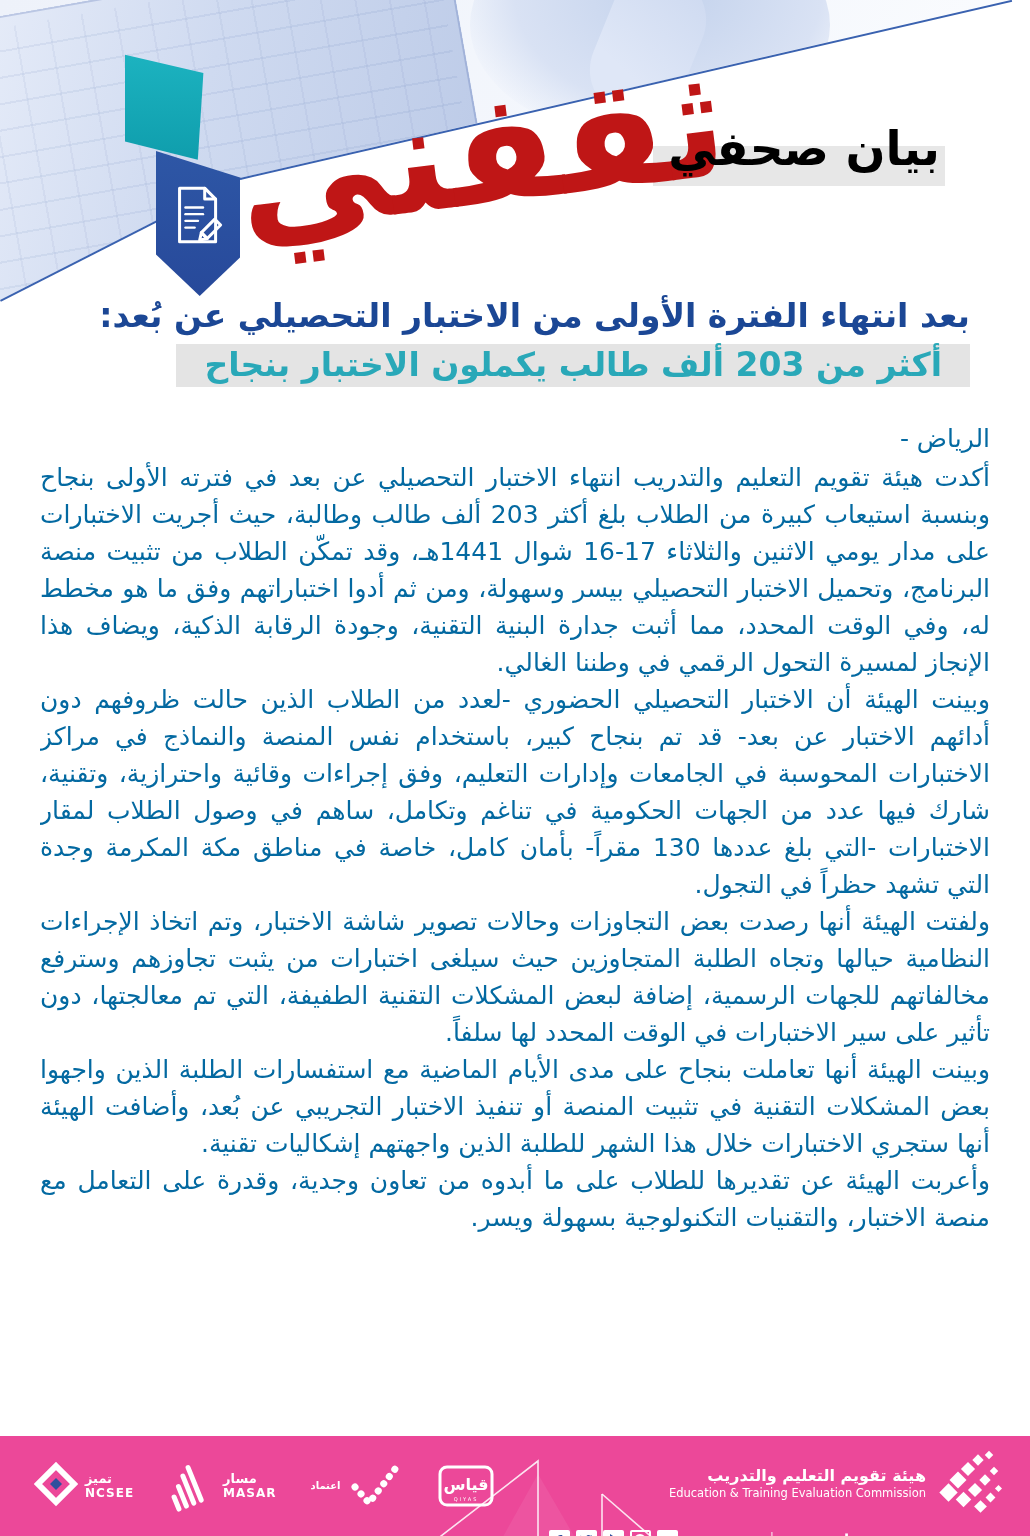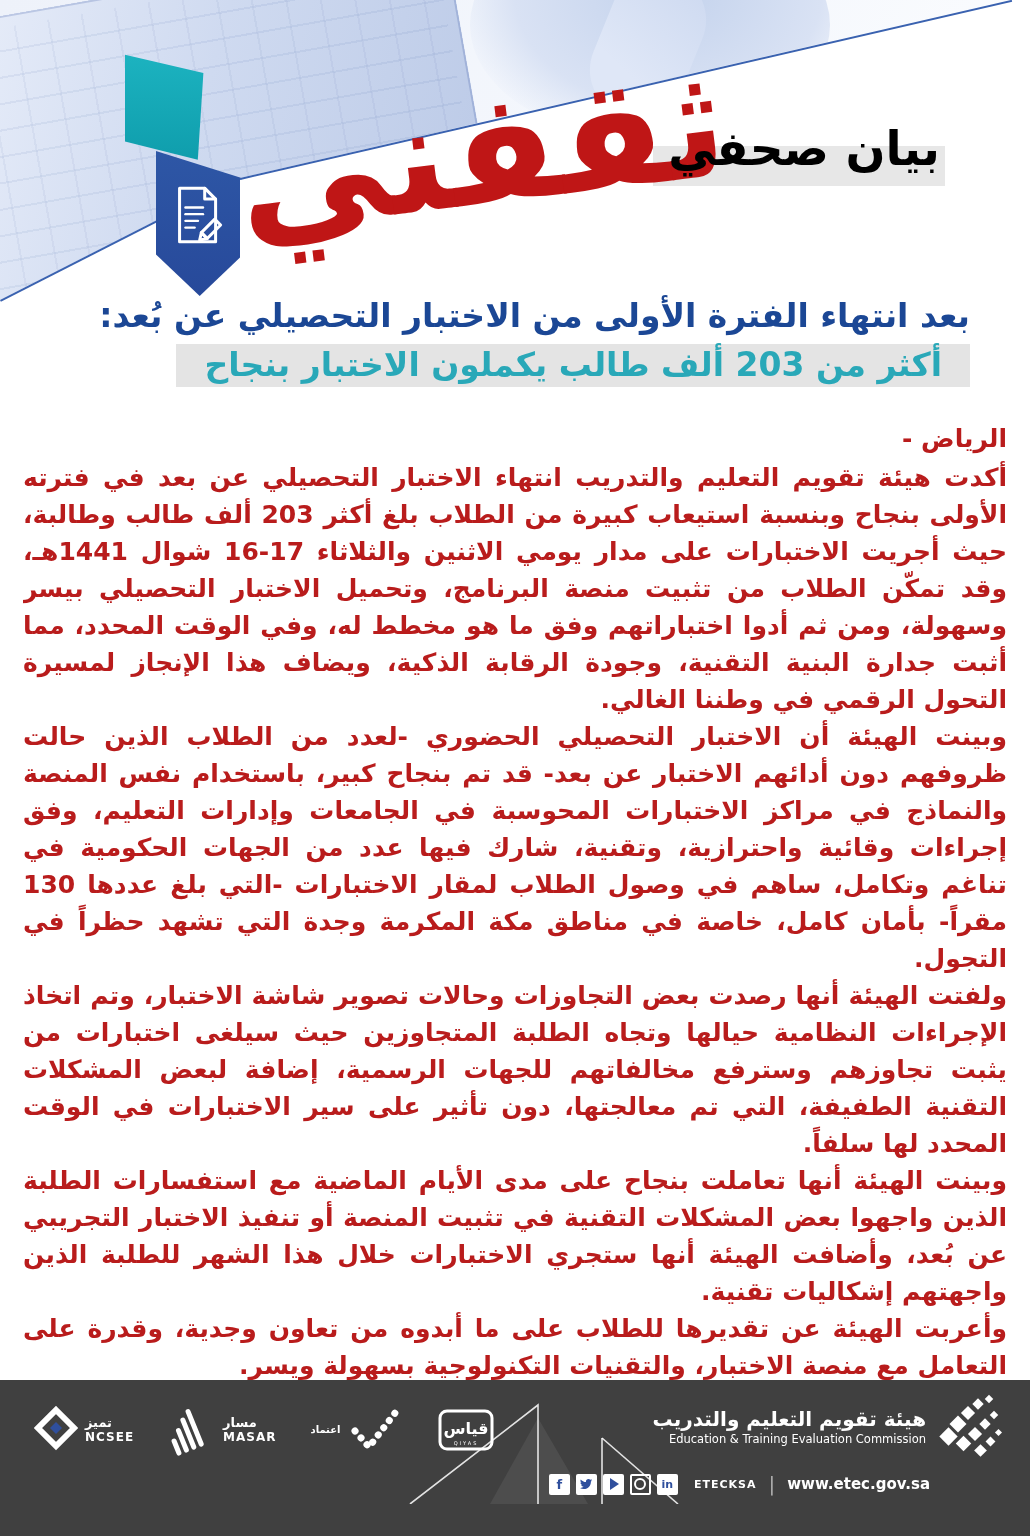--- a/index.html
+++ b/index.html
@@ -41,39 +41,39 @@
   .pr-band { position:absolute; right:85px; top:146px; width:292px; height:40px; background:#e7e7e7; }
   .pr-label { position:absolute; right:90px; top:112px; font-size:47px; font-weight:bold; color:#000000;
               direction:rtl; line-height:74px; z-index:6; }
 
   .headline { position:absolute; left:0; right:0; top:296px; text-align:right; direction:rtl; padding-right:60px; z-index:6; }
   .headline-1 { font-size:33px; font-weight:bold; color:#1b4795; }
   .headline-2 { margin-top:9px; }
   .headline-2 span { display:inline-block; background:#e4e4e4; color:#29a8b8; font-size:33px; font-weight:bold; padding:1px 28px 3px; }
 
   
-  .article { position:relative; margin:0 23px; height:990px; overflow:hidden; direction:rtl;
-             color:#b91c1c; font-weight:bold; font-size:25px; line-height:37px; text-align:justify; }
+  .article { position:relative; margin:0 40px; height:990px; overflow:hidden; direction:rtl;
+             color:#0369a1; font-weight:normal; font-size:25px; line-height:37px; text-align:justify; }
   .dateline { text-align:right; margin-bottom:2px; }
   .para { margin:0; }
 
   
-  .footer { position:absolute; left:0; right:0; bottom:0; height:156px; background:#404040; color:#ffffff; }
+  .footer { position:absolute; left:0; right:0; bottom:0; height:100px; background:#ec4899; color:#ffffff; }
   .triangles { position:absolute; left:370px; top:0; }
 
   .partners { position:absolute; left:34px; top:24px; display:flex; align-items:center; gap:34px; }
   .partner { display:flex; align-items:center; gap:7px; }
   .partner .labels { display:flex; flex-direction:column; align-items:flex-start; line-height:1.15; }
   .partner .ar { font-size:13px; font-weight:bold; }
   .partner .en { font-size:12px; letter-spacing:1px;font-weight:bold; }
 
   .footer-right { position:absolute; right:28px; top:14px; display:flex; flex-direction:column; align-items:flex-end; }
   .org-row { display:flex; align-items:center; gap:12px; }
   .org-names { display:flex; flex-direction:column; align-items:flex-end; line-height:1.2; }
-  .org-ar { font-size:20px; font-weight:bold; direction:rtl; }
+  .org-ar { font-size:16px; font-weight:bold; direction:rtl; }
   .org-en { font-size:11.5px; margin-top:2px; }
   .social-row { display:flex; align-items:center; gap:6px; margin-top:12px; margin-right:72px; }
   .sicon { width:21px; height:21px; background:#ffffff; border-radius:2px; display:flex; align-items:center; justify-content:center;
            color:#2f4f9d; font-weight:bold; font-size:13px; }
   .sicon.play::after { content:""; display:block; width:0; height:0; border-left:9px solid #2f4f9d; border-top:6px solid transparent; border-bottom:6px solid transparent; margin-left:2px; }
   .sicon.insta { background:transparent; border:2px solid #ffffff; color:#ffffff; }
   .sicon.insta::after { content:""; width:8px; height:8px; border:2px solid #ffffff; border-radius:50%; }
   .handle { font-size:11px; font-weight:bold; letter-spacing:1px; margin-left:10px; }
   .vbar { font-size:20px; font-weight:300; margin:0 6px; opacity:.9; }
   .url { font-size:15px; font-weight:bold; }

